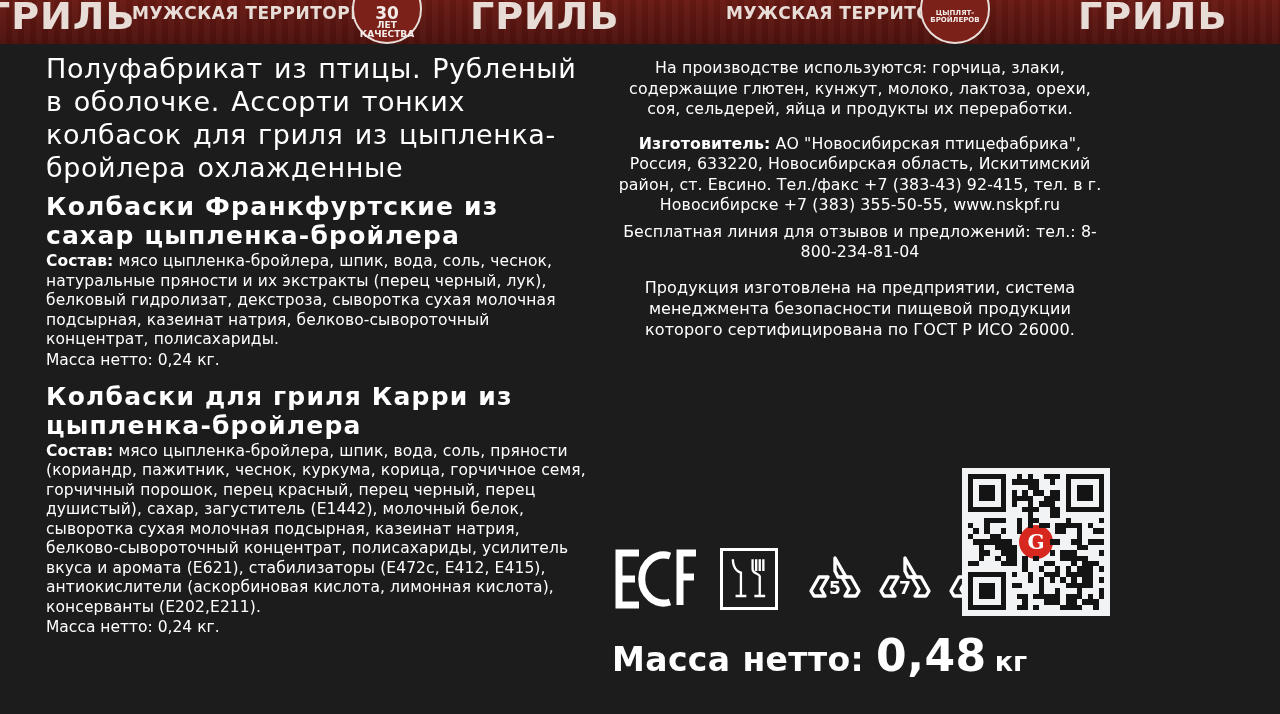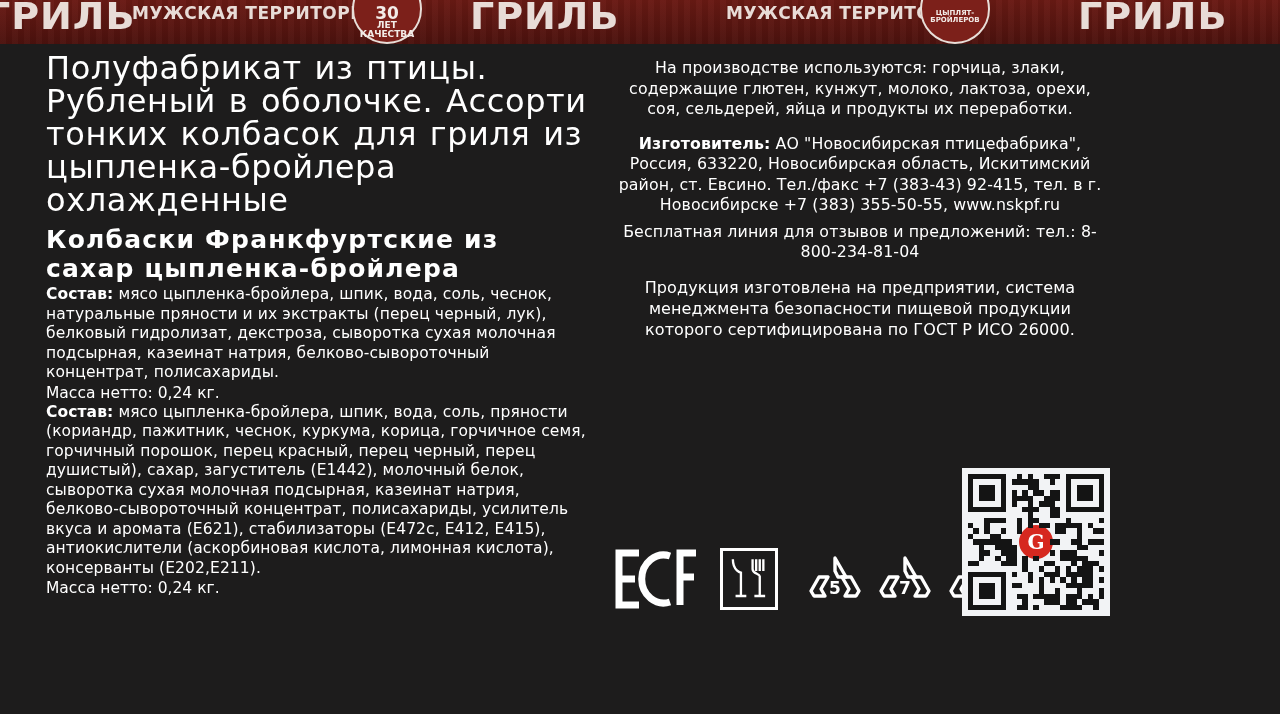--- a/index.html
+++ b/index.html
@@ -79,21 +79,21 @@
   }
   .col-right {
     position: absolute;
     left: 610px;
     top: 58px;
     width: 500px;
     color: #ffffff;
   }
 
   .title-main {
-    font-size: 32px;
+    font-size: 27px;
     line-height: 33px;
     font-weight: normal;
     letter-spacing: 0.6px;
     margin: 0 0 8px 0;
     word-spacing: 2px;
   }
   .prod-name {
     font-size: 25px;
     line-height: 29px;
     font-weight: bold;
@@ -232,20 +232,21 @@
     </div>
   </div>
 
   <div class="col-left">
     <div class="title-main">Полуфабрикат из птицы. Рубленый в оболочке. Ассорти тонких колбасок для гриля из цыпленка-бройлера охлажденные</div>
 
     <div class="prod-name">Колбаски Франкфуртские из сахар цыпленка-бройлера</div>
     <div class="ingredients"><b>Состав:</b><span> мясо цыпленка-бройлера, шпик, вода, соль, чеснок, натуральные пряности и их экстракты (перец черный, лук), белковый гидролизат, декстроза, сыворотка сухая молочная подсырная, казеинат натрия, белково-сывороточный концентрат, полисахариды.</span></div>
     <div class="netto-small">Масса нетто: 0,24 кг.</div>
 
+    <div class="prod-name" style="margin-top:12px;">Колбаски для гриля Карри из цыпленка-бройлера</div>
     <div class="ingredients"><b>Состав:</b><span> мясо цыпленка-бройлера, шпик, вода, соль, пряности (кориандр, пажитник, чеснок, куркума, корица, горчичное семя, горчичный порошок, перец красный, перец черный, перец душистый), сахар, загуститель (Е1442),  молочный белок, сыворотка сухая молочная подсырная, казеинат натрия, белково-сывороточный концентрат, полисахариды, усилитель вкуса и аромата (Е621), стабилизаторы (Е472с, Е412, Е415), антиокислители (аскорбиновая кислота, лимонная кислота), консерванты (Е202,Е211).</span></div>
     <div class="netto-small">Масса нетто: 0,24 кг.</div>
   </div>
 
   <div class="col-right">
     <div class="r-para mono-ish">На производстве используются: горчица, злаки, содержащие глютен, кунжут, молоко, лактоза, орехи, соя, сельдерей, яйца и продукты их переработки.</div>
 
     <div class="r-para mono-ish"><b>Изготовитель:</b><span> АО "Новосибирская птицефабрика", Россия, 633220, Новосибирская область, Искитимский район, ст. Евсино. Тел./факс +7 (383-43) 92-415, тел. в г. Новосибирске +7 (383) 355-50-55, www.nskpf.ru</span></div>
 
     <div class="r-para mono-ish" style="margin-top:-8px;">Бесплатная линия для отзывов и предложений: тел.: 8-800-234-81-04</div>
@@ -601,14 +602,17 @@
         <div class="qr-dot" style="left: 0px; top: 130.56px; width: 5.44px; height: 5.44px;"></div>
         <div class="qr-dot" style="left: 5.44px; top: 130.56px; width: 5.44px; height: 5.44px;"></div>
         <div class="qr-dot" style="left: 10.88px; top: 130.56px; width: 5.44px; height: 5.44px;"></div>
         <div class="qr-dot" style="left: 16.32px; top: 130.56px; width: 5.44px; height: 5.44px;"></div>
         <div class="qr-dot" style="left: 21.76px; top: 130.56px; width: 5.44px; height: 5.44px;"></div>
         <div class="qr-dot" style="left: 27.2px; top: 130.56px; width: 5.44px; height: 5.44px;"></div>
         <div class="qr-dot" style="left: 32.64px; top: 130.56px; width: 5.44px; height: 5.44px;"></div>
       </div>
   </div>
 
+  <div class="mass-line">
+    <span class="mass-label">Масса нетто:</span><span class="mass-value">0,48</span><span class="mass-unit">кг</span>
+  </div>
 
 </div>
 
 </body></html>

